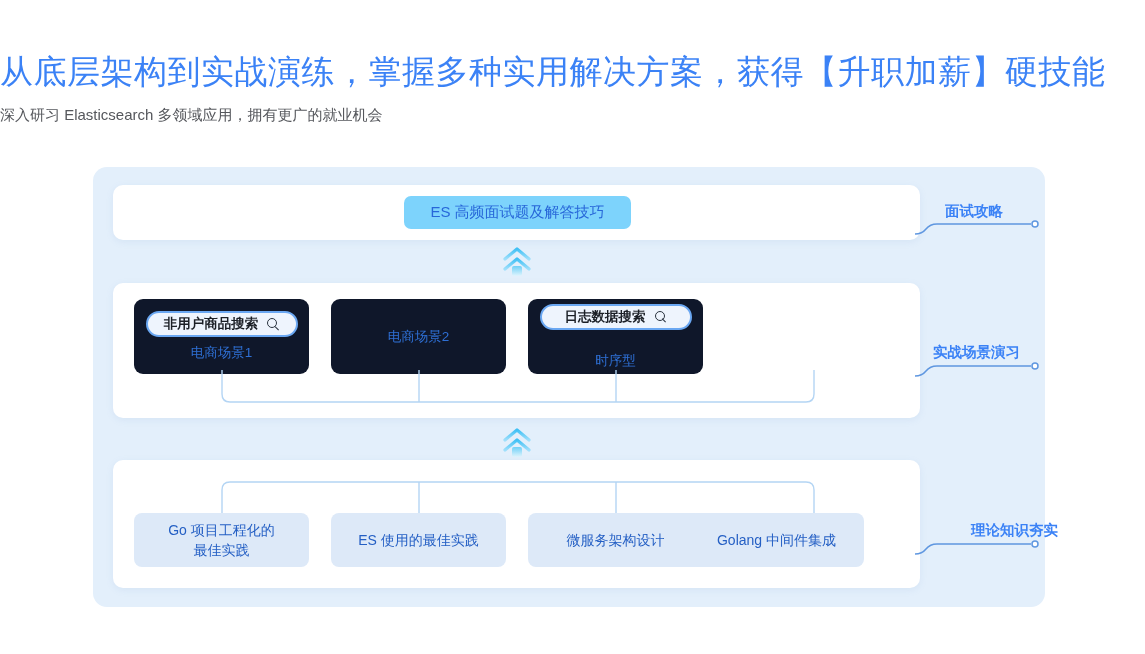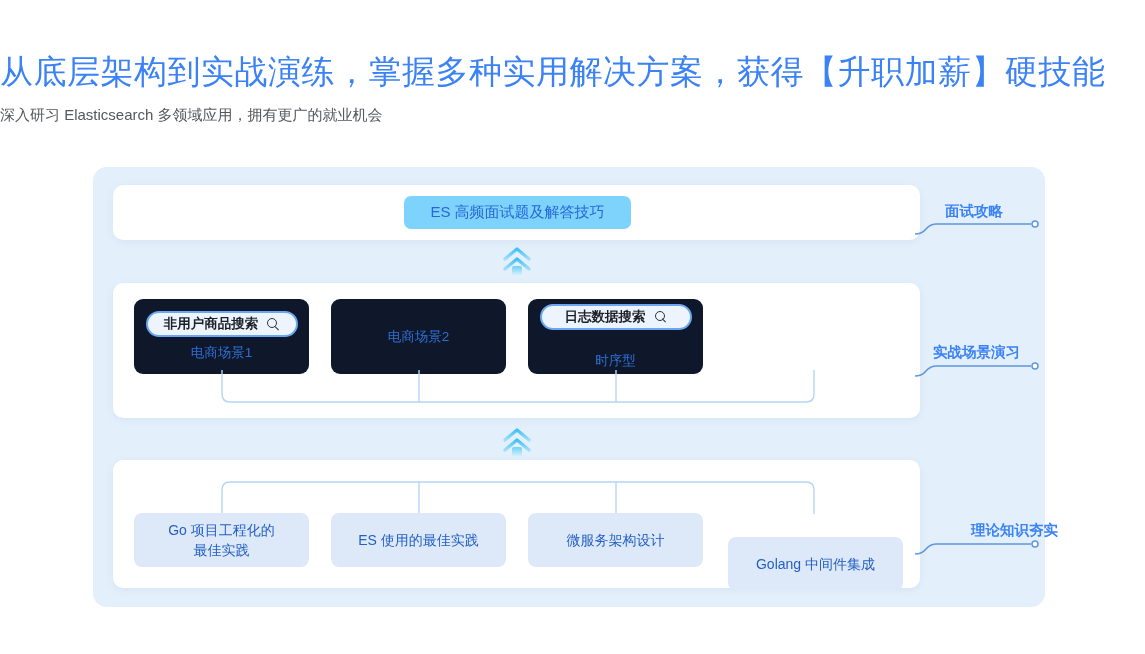--- a/index.html
+++ b/index.html
@@ -118,21 +118,21 @@
     background: #dde9f8;
     border-radius: 8px;
     display: flex; align-items: center; justify-content: center;
     text-align: center;
     font-size: 14px; color: #245fc4; line-height: 1.45;
     padding: 0 8px;
   }
   .topic.t1 { left: 134px; }
   .topic.t2 { left: 331px; }
   .topic.t3 { left: 528px; }
-  .topic.t4 { left: 728px; margin-top: 24px; }
+  .topic.t4 { left: 689px; }
 
   
   .conn { position: absolute; pointer-events: none; }
   .conn-mid    { left: 113px; top: 370px; width: 810px; height: 52px; }
   .conn-bottom { left: 113px; top: 478px; width: 810px; height: 42px; }
 
   
   .chev { position: absolute; width: 34px; height: 30px; }
   .chev-1 { left: 500px; top: 247px; }
   .chev-2 { left: 500px; top: 428px; }

